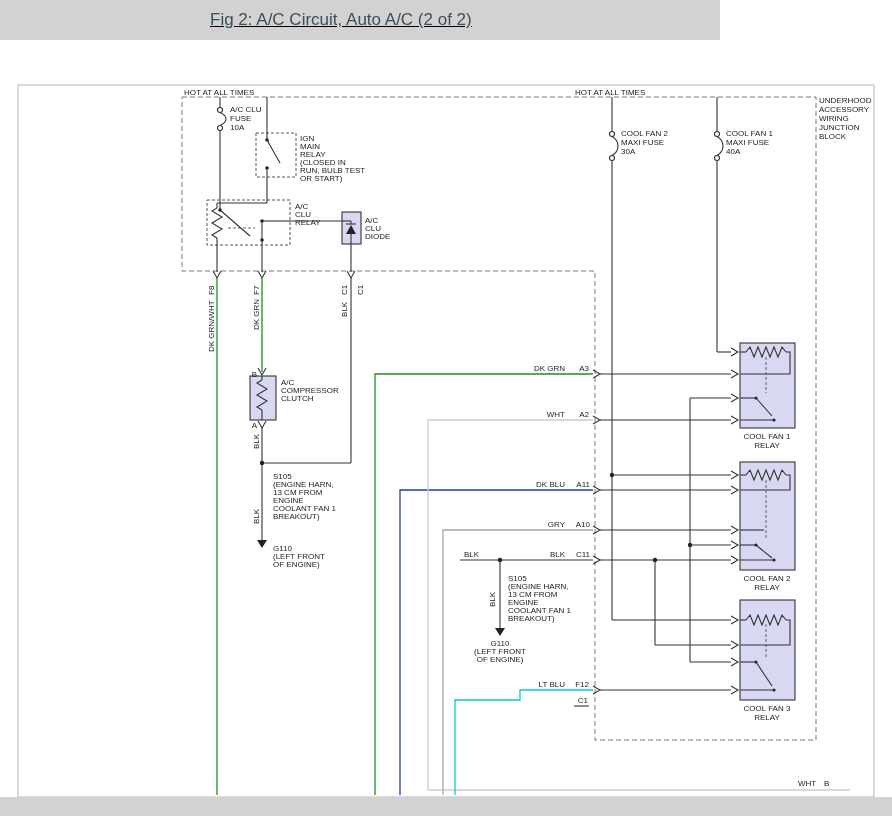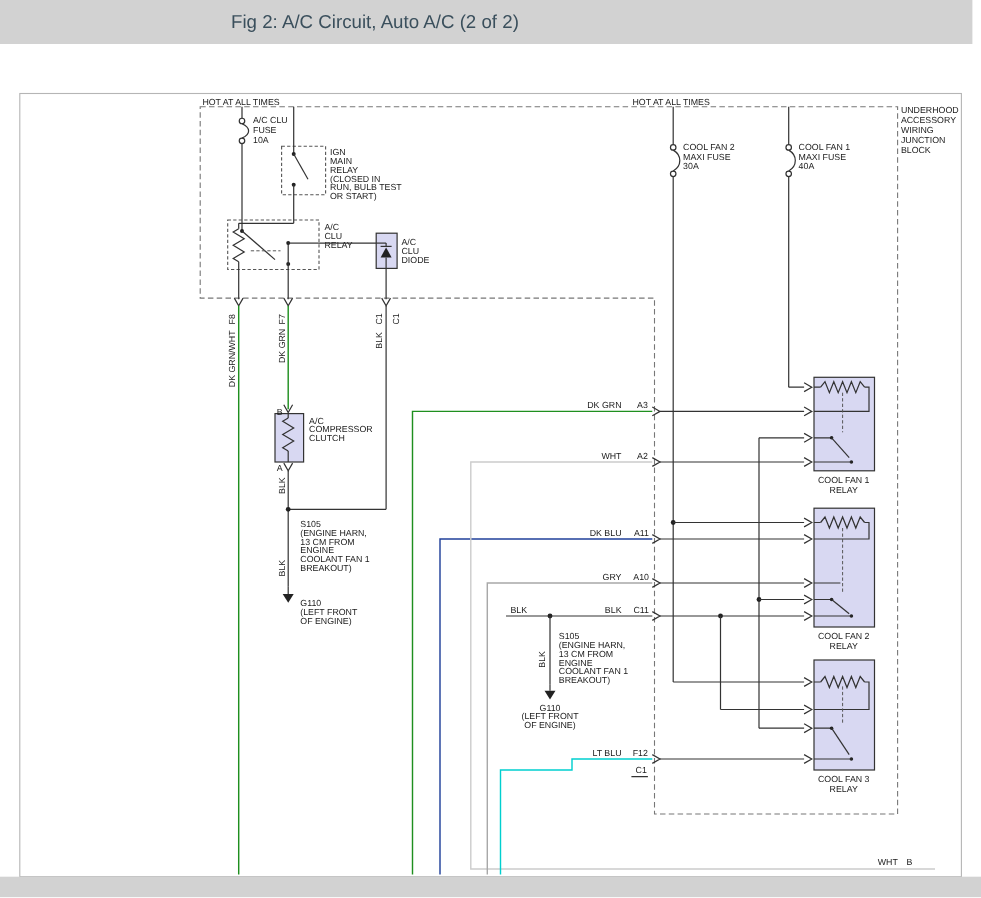--- a/index.html
+++ b/index.html
@@ -1,18 +1,18 @@
 <!DOCTYPE html>
 <html><head>
 <meta charset="utf-8">
 <style>
   html,body{margin:0;padding:0;background:#fff;}
   .screen{position:relative;width:892px;height:816px;background:#ffffff;overflow:hidden;
           font-family:"Liberation Sans",sans-serif;}
-  .titlebar{position:absolute;top:0;left:0;width:884px;height:40px;background:#d2d2d2;}
+  .titlebar{position:absolute;top:0;left:0;width:720px;height:40px;background:#d2d2d2;text-decoration:underline;}
   .title{line-height:40px;padding-left:210px;font-size:17px;color:#3a4f5c;}
   .bottomstrip{position:absolute;left:0;bottom:0;width:892px;height:19px;background:#d2d2d2;}
   svg{position:absolute;top:0;left:0;}
   svg text{font-family:"Liberation Sans",sans-serif;font-size:8px;fill:#1a1a1a;}
   .ta-e{text-anchor:end}.ta-m{text-anchor:middle}
   .w{stroke:#333;stroke-width:1.1;fill:none;stroke-linecap:butt}
   .cw{fill:none;stroke-width:1.3}
   .dash{stroke:#777;stroke-width:1;fill:none;stroke-dasharray:5 3}
   .dash2{stroke:#555;stroke-width:1;fill:none;stroke-dasharray:3 2}
   .mech{stroke:#555;stroke-width:0.9;fill:none;stroke-dasharray:3 2}

